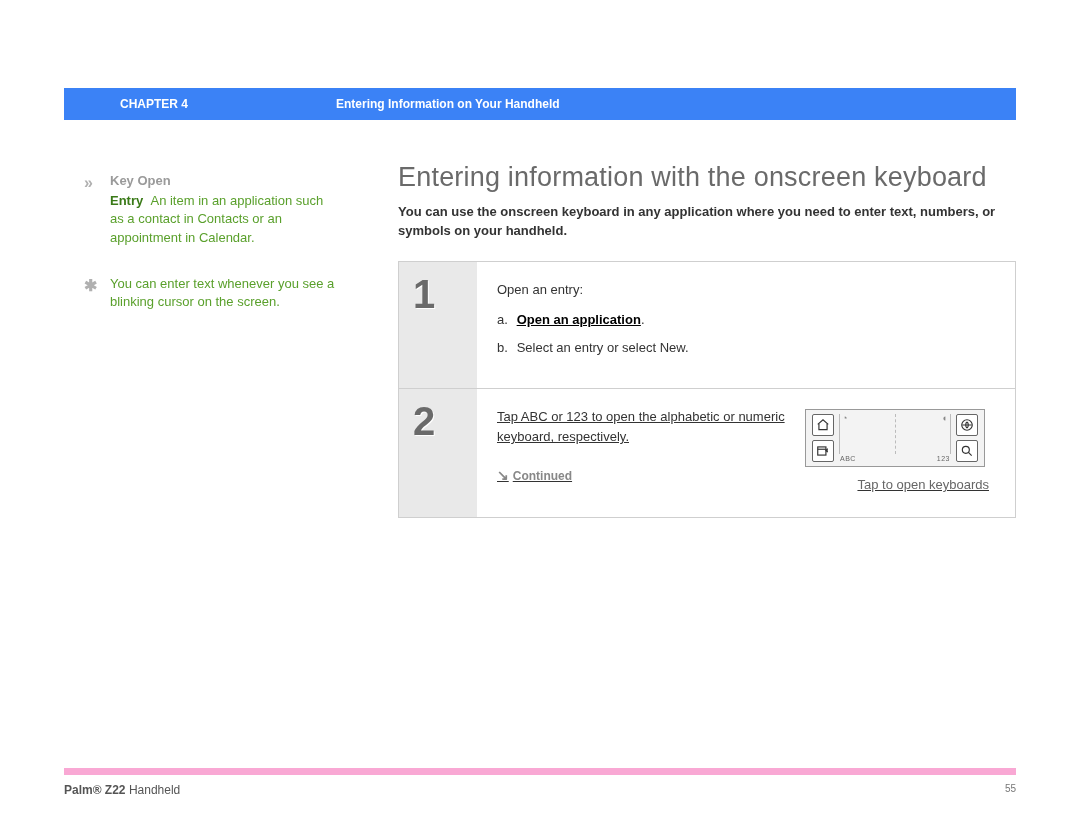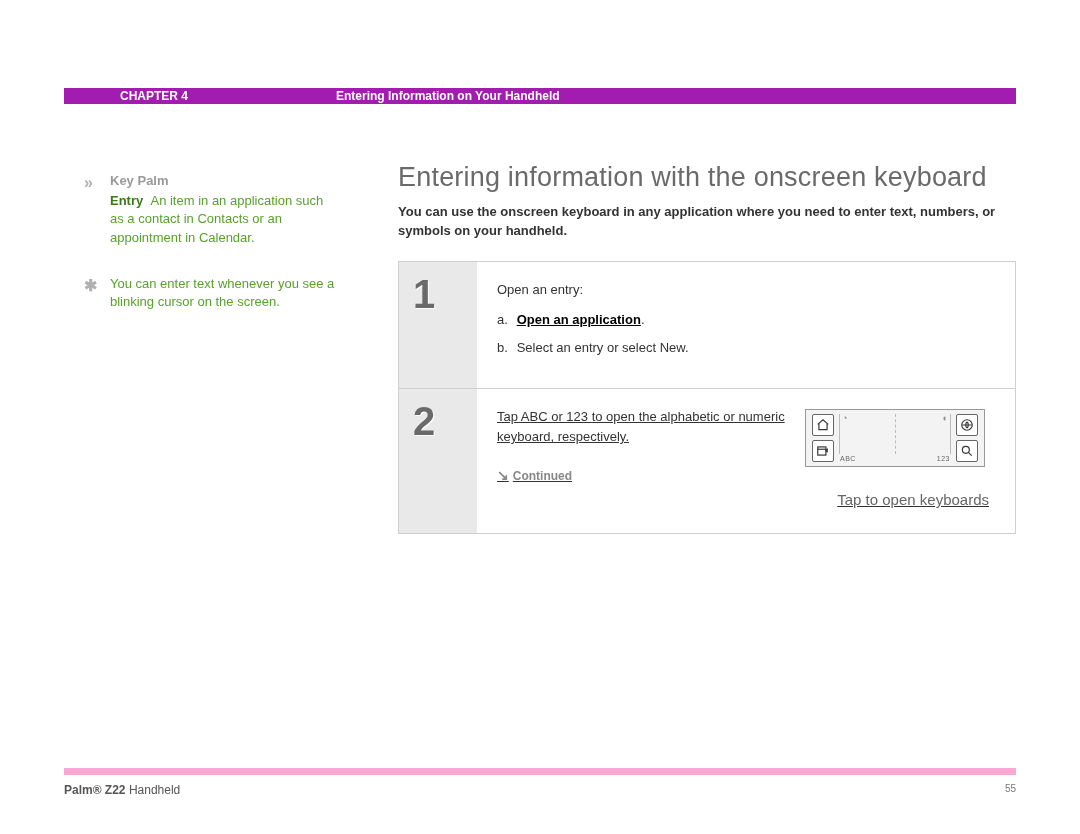--- a/index.html
+++ b/index.html
@@ -9,22 +9,22 @@
     width: 1080px;
     height: 834px;
     position: relative;
     color: #333;
   }
   .header-bar {
     position: absolute;
     top: 88px;
     left: 64px;
     right: 64px;
-    height: 16px;
-    background: #a21caf;
+    height: 32px;
+    background: #3b82f6;
     display: flex;
     align-items: center;
     color: #fff;
     font-size: 12px;
     font-weight: bold;
   }
   .header-chapter {
     position: absolute;
     left: 56px;
   }
@@ -141,21 +141,21 @@
   .g-mid::after {
     content: ""; position: absolute; left: 50%; top: 0; bottom: 0; border-left: 1px dashed #bbb;
   }
   .g-top-icons { position:absolute; top:2px; left:36px; right:36px; display:flex; justify-content:space-between; font-size:9px; color:#888;}
   .g-label-l, .g-label-r {
     position: absolute; bottom: 1px; font-size: 7px; color: #666; letter-spacing: 0.5px;
   }
   .g-label-l { left: 34px; }
   .g-label-r { right: 34px; }
   .caption {
-    font-size: 15px; color: #666; margin-top: 21px; text-align: right; padding-right: 6px;
+    font-size: 13px; color: #666; margin-top: 8px; text-align: right; padding-right: 6px;
   }
   .footer {
     position: absolute;
     left: 64px; right: 64px; top: 768px;
     border-top: 7px solid #f9a8d4;
     padding-top: 8px;
     display: flex; justify-content: space-between;
     font-size: 12px; color: #555;
   }
   .footer .brand strong { font-weight: bold; }
@@ -165,21 +165,21 @@
 <body>
 
 <div class="header-bar">
   <span class="header-chapter">CHAPTER 4</span>
   <span class="header-title">Entering Information on Your Handheld</span>
 </div>
 
 <div class="sidebar">
   <div class="side-block">
     <span class="side-icon">»</span>
-    <div class="side-head">Key Palm</div>
+    <div class="side-head">Key Open</div>
     <div class="green">
       <strong>Entry</strong>&nbsp;&nbsp;<span>An item in an application such as a contact in Contacts or an appointment in Calendar.</span>
     </div>
   </div>
   <div class="side-block">
     <span class="side-icon">✱</span>
     <div class="green">You can enter text whenever you see a blinking cursor on the screen.</div>
   </div>
 </div>
 

